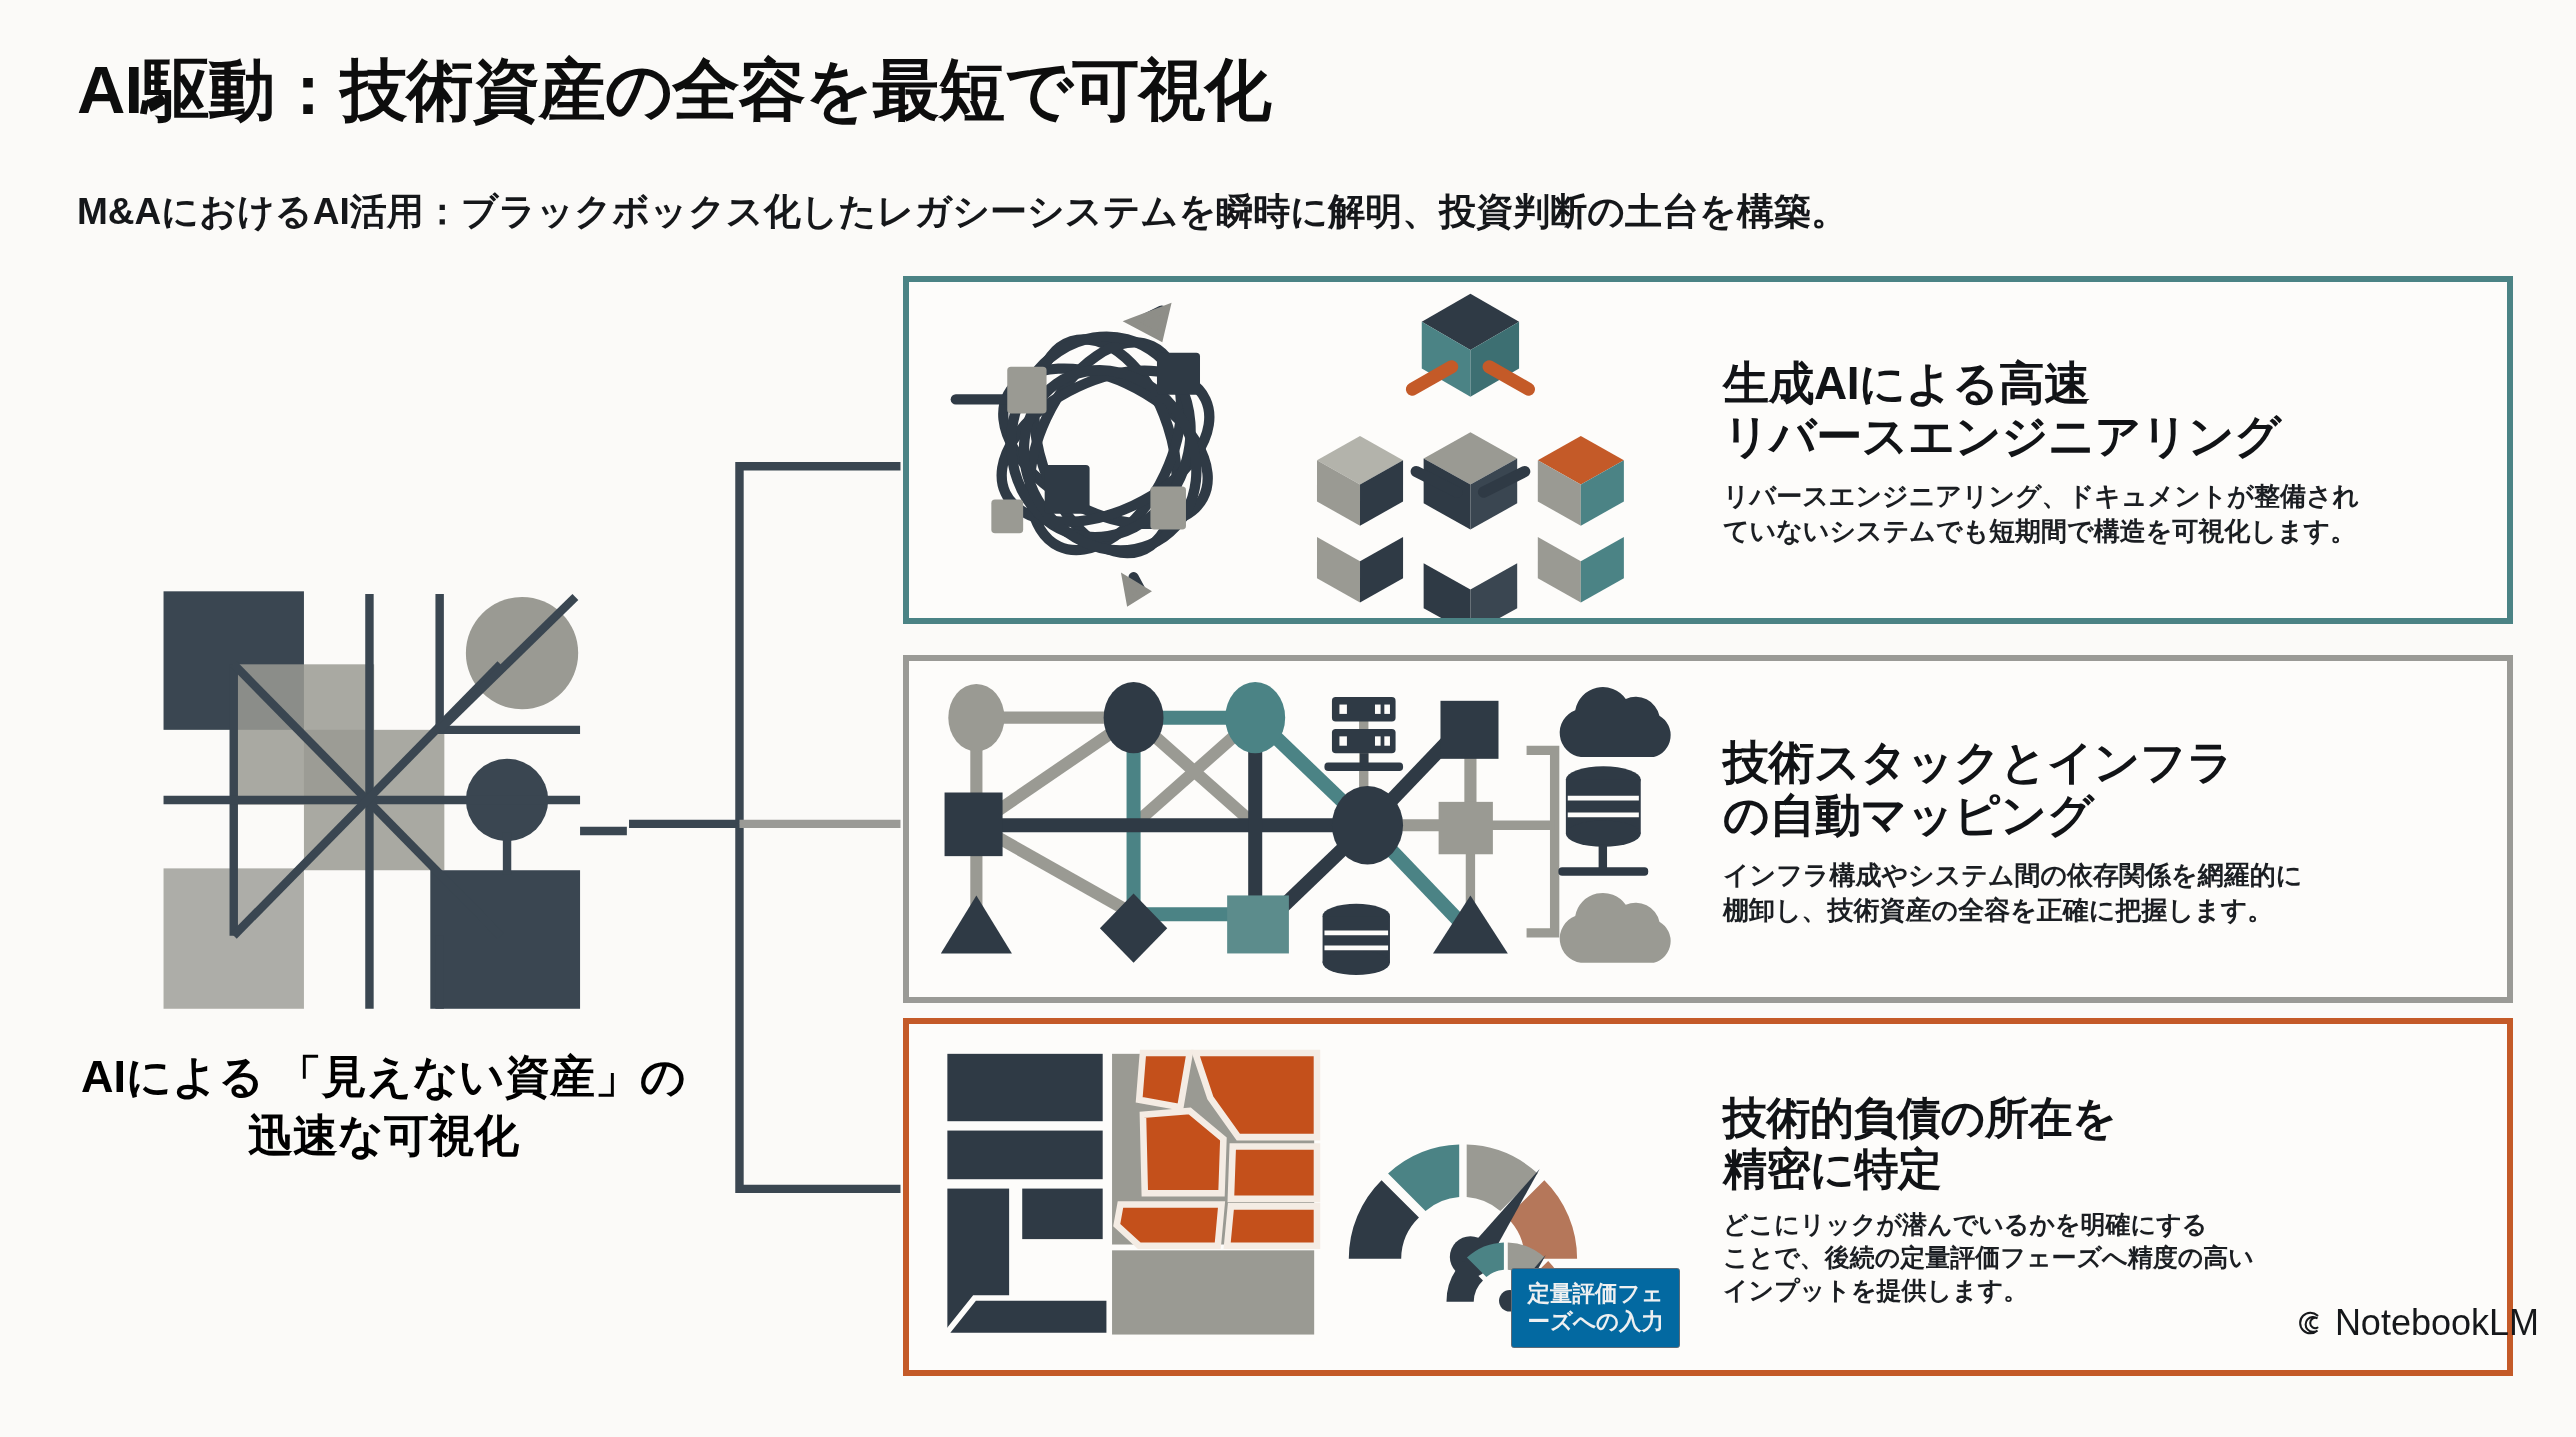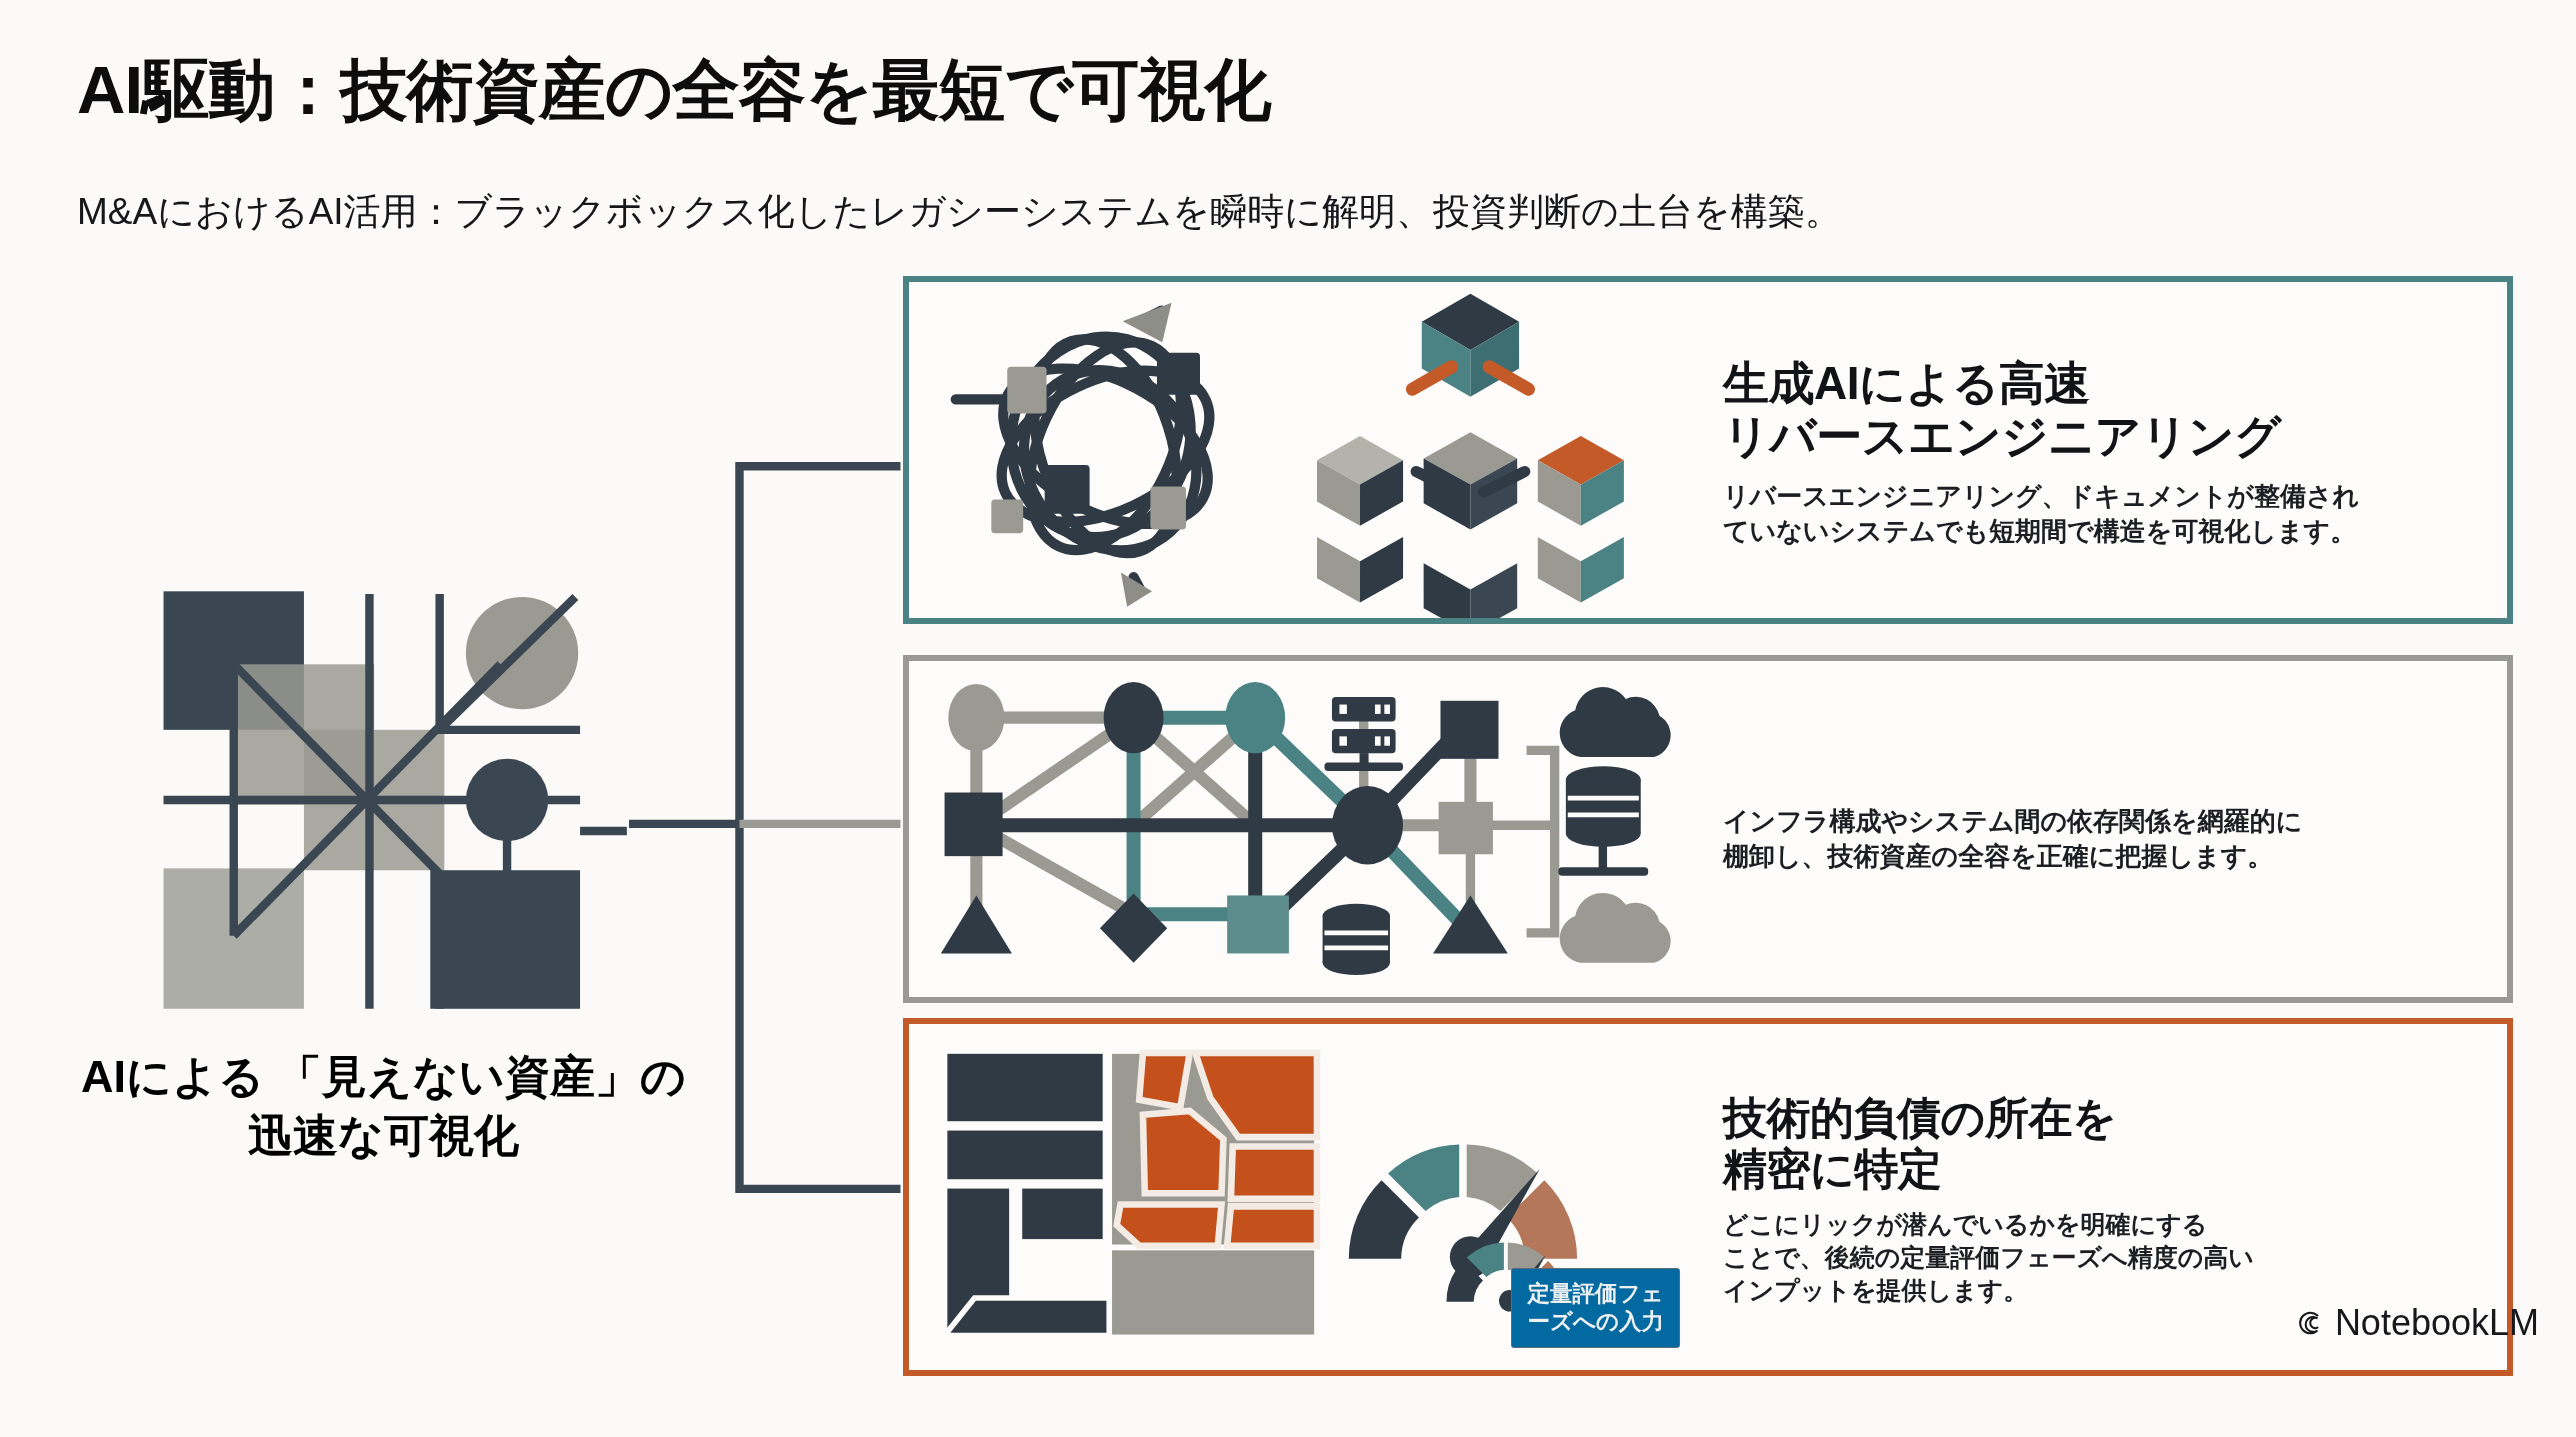--- a/index.html
+++ b/index.html
@@ -12,21 +12,21 @@
   .slide { position: relative; width: 2576px; height: 1368px; background: #fbfaf8; }
 
   
   .title {
     position: absolute; left: 77px; top: 45px;
     font-size: 67px; font-weight: 700; color: #0d0d0d;
     letter-spacing: -0.9px; white-space: nowrap;
   }
   .subtitle {
     position: absolute; left: 77px; top: 187px;
-    font-size: 37px; font-weight: 400; color: #15171a;
+    font-size: 37px; font-weight: 700; color: #15171a;
     white-space: nowrap;
   }
 
   
   .hero { position: absolute; left: 140px; top: 552px; width: 487px; height: 468px; }
   .hero svg { display: block; width: 487px; height: 468px; }
   .hero-label {
     position: absolute; left: 56px; top: 1048px; width: 655px;
     text-align: center; font-size: 45px; font-weight: 700;
     color: #000000; line-height: 1.30;
@@ -273,20 +273,22 @@
         </g>
         <g stroke="#fdfcfa" stroke-width="5" fill="none" transform="translate(742,172)">
           <path d="M-38 -26 H 38"></path>
             <path d="M-38 -8 H 38"></path>
         </g>
         <path d="M712 52 a30 30 0 0 1 54 -12 a26 26 0 0 1 36 18 a24 24 0 0 1 -6 44 H 718 a26 26 0 0 1 -6 -50 Z" fill="#2f3a45"></path>
         <path d="M712 272 a30 30 0 0 1 54 -12 a26 26 0 0 1 36 18 a24 24 0 0 1 -6 44 H 718 a26 26 0 0 1 -6 -50 Z" fill="#9a9a93"></path>
       </svg>
     </div>
     <div class="card-body">
+      <div class="card-heading">技術スタックとインフラ
+の自動マッピング</div>
       <div class="card-desc">インフラ構成やシステム間の依存関係を網羅的に
 棚卸し、技術資産の全容を正確に把握します。</div>
     </div>
   </div>
 
   <div class="card" id="card-2">
     <div class="card-art">
       <svg viewBox="0 0 840 368">
         <g fill="#2f3a45" stroke="#fdfcfa" stroke-width="6">
           <rect x="38" y="28" width="172" height="78"></rect>

